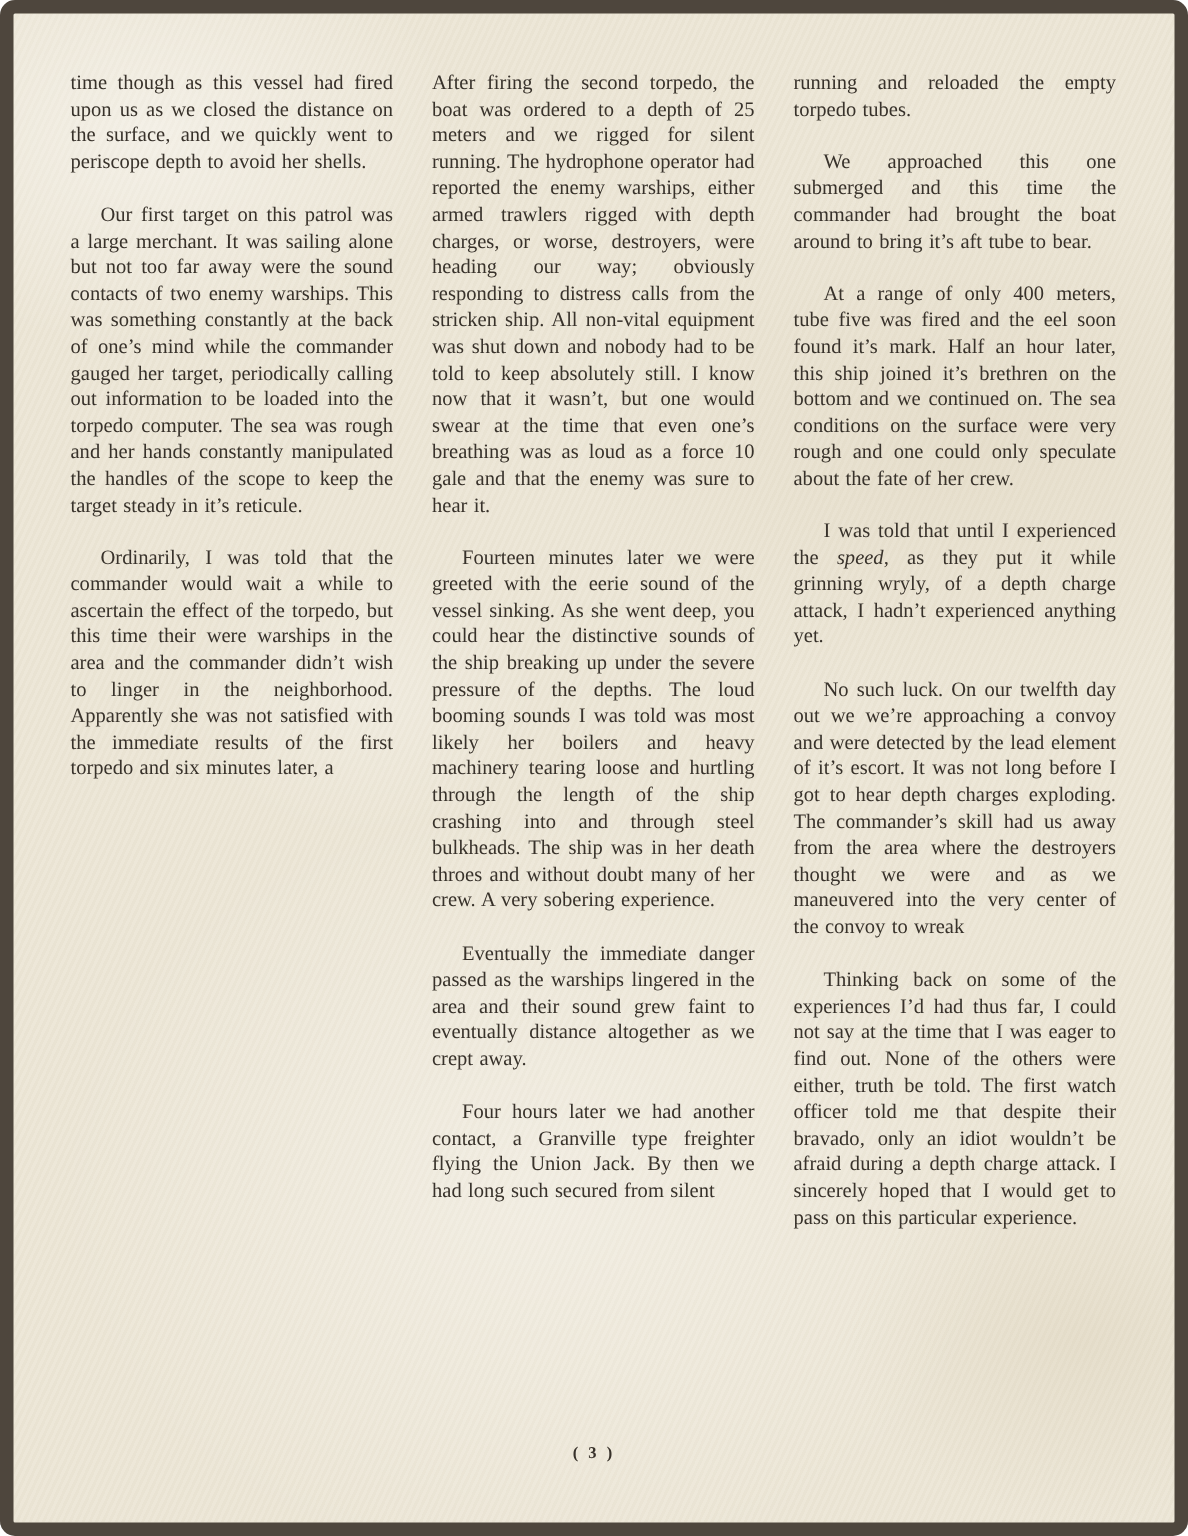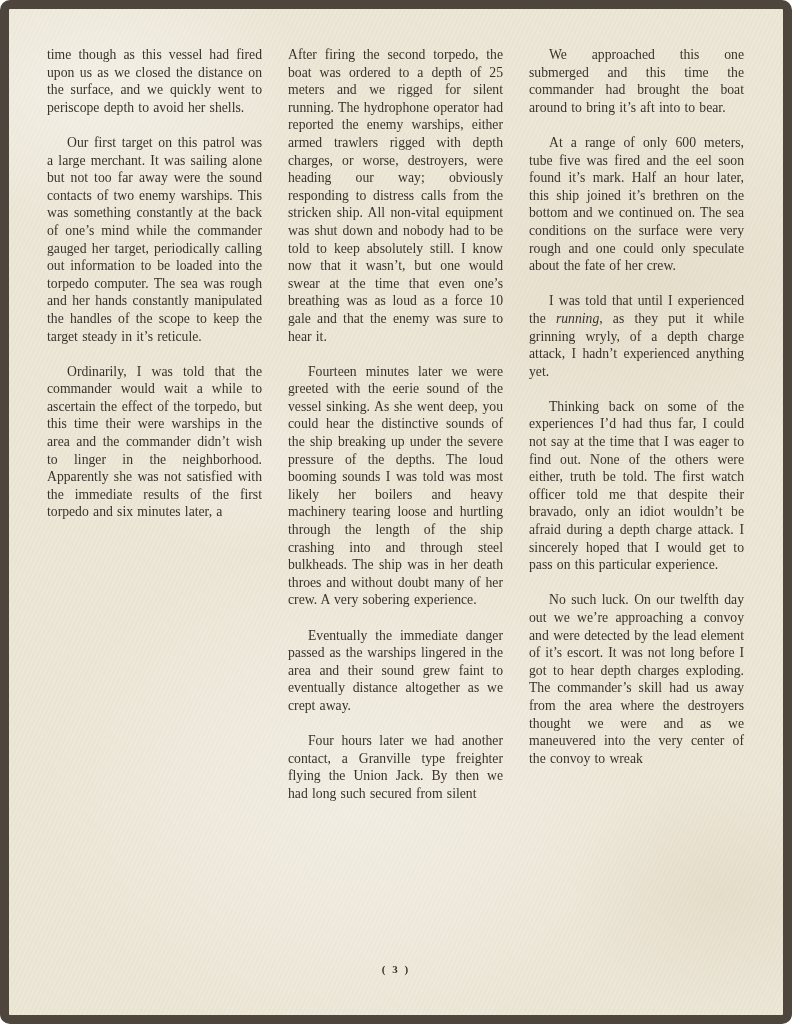--- a/index.html
+++ b/index.html
@@ -60,22 +60,23 @@
           <p class="indent">Our first target on this patrol was a large merchant. It was sailing alone but not too far away were the sound contacts of two enemy warships. This was something constantly at the back of one’s mind while the commander gauged her target, periodically calling out information to be loaded into the torpedo computer. The sea was rough and her hands constantly manipulated the handles of the scope to keep the target steady in it’s reticule.</p>
           <p class="indent">Ordinarily, I was told that the commander would wait a while to ascertain the effect of the torpedo, but this time their were warships in the area and the commander didn’t wish to linger in the neighborhood. Apparently she was not satisfied with the immediate results of the first torpedo and six minutes later, a</p>
         </div>
       <div class="col">
           <p>After firing the second torpedo, the boat was ordered to a depth of 25 meters and we rigged for silent running. The hydrophone operator had reported the enemy warships, either armed trawlers rigged with depth charges, or worse, destroyers, were heading our way; obviously responding to distress calls from the stricken ship. All non-vital equipment was shut down and nobody had to be told to keep absolutely still. I know now that it wasn’t, but one would swear at the time that even one’s breathing was as loud as a force 10 gale and that the enemy was sure to hear it.</p>
           <p class="indent">Fourteen minutes later we were greeted with the eerie sound of the vessel sinking. As she went deep, you could hear the distinctive sounds of the ship breaking up under the severe pressure of the depths. The loud booming sounds I was told was most likely her boilers and heavy machinery tearing loose and hurtling through the length of the ship crashing into and through steel bulkheads. The ship was in her death throes and without doubt many of her crew. A very sobering experience.</p>
           <p class="indent">Eventually the immediate danger passed as the warships lingered in the area and their sound grew faint to eventually distance altogether as we crept away.</p>
           <p class="indent">Four hours later we had another contact, a Granville type freighter flying the Union Jack. By then we had long such secured from silent</p>
         </div>
       <div class="col">
-          <p class="indent">We approached this one submerged and this time the commander had brought the boat around to bring it’s aft into to bear.</p>
-          <p class="indent">At a range of only 600 meters, tube five was fired and the eel soon found it’s mark. Half an hour later, this ship joined it’s brethren on the bottom and we continued on. The sea conditions on the surface were very rough and one could only speculate about the fate of her crew.</p>
-          <p class="indent">I was told that until I experienced the <em>running</em>, as they put it while grinning wryly, of a depth charge attack, I hadn’t experienced anything yet.</p>
+          <p>running and reloaded the empty torpedo tubes.</p>
+          <p class="indent">We approached this one submerged and this time the commander had brought the boat around to bring it’s aft tube to bear.</p>
+          <p class="indent">At a range of only 400 meters, tube five was fired and the eel soon found it’s mark. Half an hour later, this ship joined it’s brethren on the bottom and we continued on. The sea conditions on the surface were very rough and one could only speculate about the fate of her crew.</p>
+          <p class="indent">I was told that until I experienced the <em>speed</em>, as they put it while grinning wryly, of a depth charge attack, I hadn’t experienced anything yet.</p>
+          <p class="indent">No such luck. On our twelfth day out we we’re approaching a convoy and were detected by the lead element of it’s escort. It was not long before I got to hear depth charges exploding. The commander’s skill had us away from the area where the destroyers thought we were and as we maneuvered into the very center of the convoy to wreak</p>
           <p class="indent">Thinking back on some of the experiences I’d had thus far, I could not say at the time that I was eager to find out. None of the others were either, truth be told. The first watch officer told me that despite their bravado, only an idiot wouldn’t be afraid during a depth charge attack. I sincerely hoped that I would get to pass on this particular experience.</p>
-          <p class="indent">No such luck. On our twelfth day out we we’re approaching a convoy and were detected by the lead element of it’s escort. It was not long before I got to hear depth charges exploding. The commander’s skill had us away from the area where the destroyers thought we were and as we maneuvered into the very center of the convoy to wreak</p>
         </div>
     </div>
   </div>
   <div class="footer">( 3 )</div>
 </div>
 
 </body></html>

